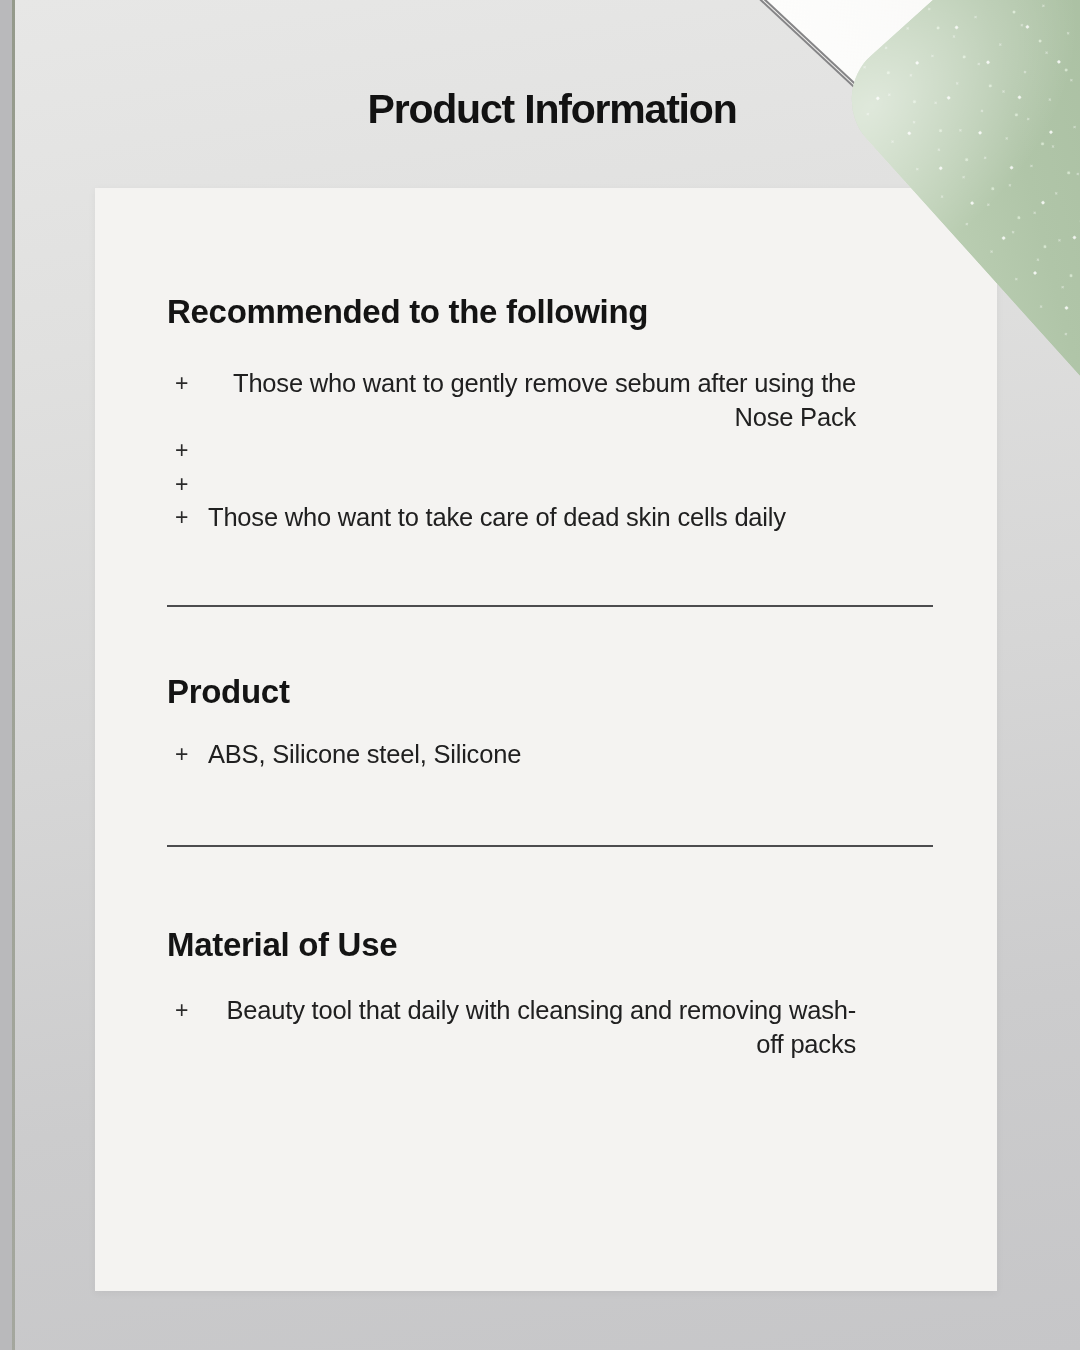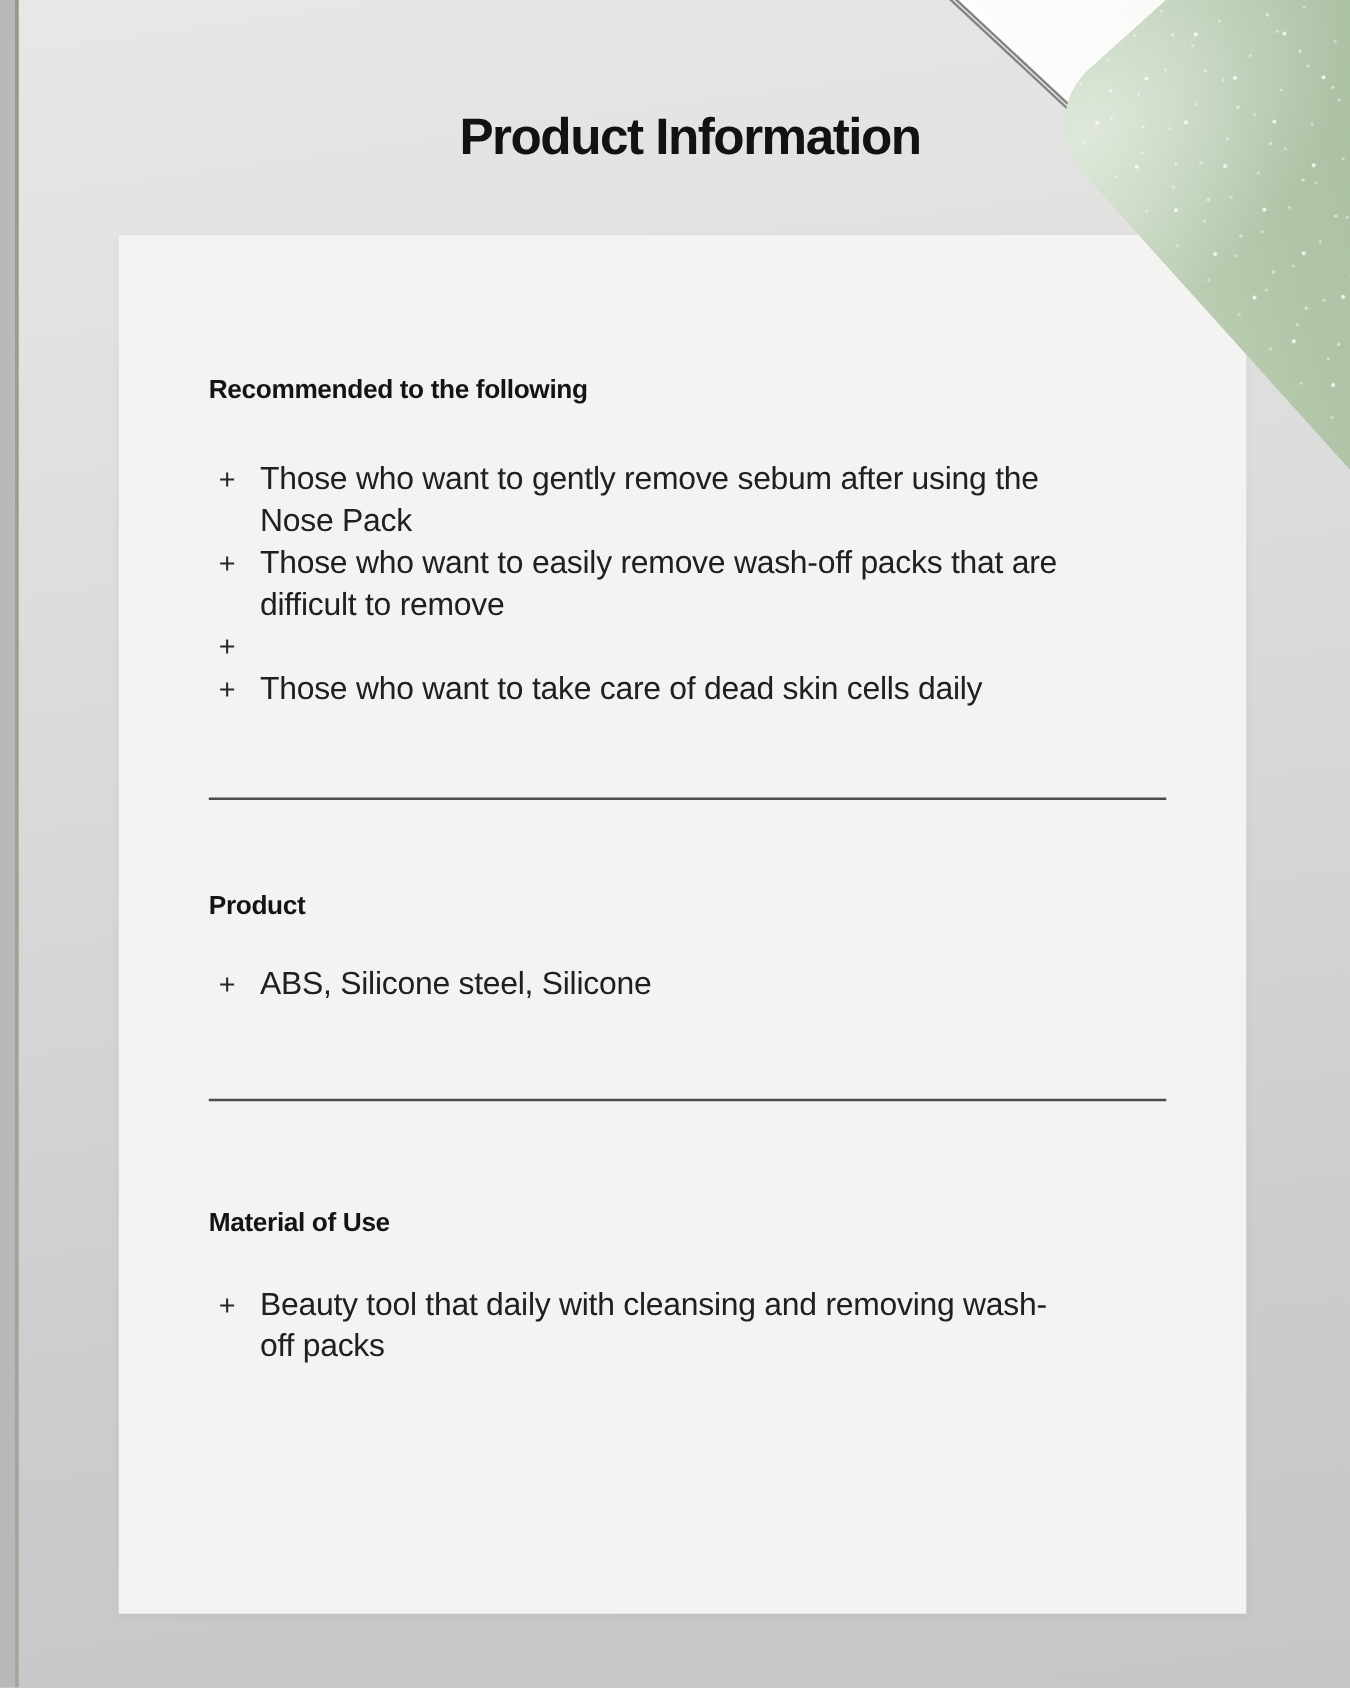--- a/index.html
+++ b/index.html
@@ -26,36 +26,36 @@
     color:#121212;
   }
 
   
   .card{
     position:absolute;left:83px;top:188px;width:902px;height:1103px;z-index:2;
     background:#f4f3f1;box-shadow:0 2px 8px rgba(0,0,0,.05);
   }
   .card-inner{padding:0 64px 0 72px;}
   .sec-heading{
-    margin:0;font-size:21px;line-height:36px;font-weight:700;
+    margin:0;font-size:33px;line-height:36px;font-weight:700;
     letter-spacing:-0.3px;color:#141414;
   }
   .sec-heading.h-rec{margin-top:106px;}
   .sec-heading.h-mat{margin-top:67px;}
   .sec-heading.h-use{margin-top:80px;}
   ul.plist{list-style:none;margin:0;padding:0;}
   ul.plist.l-rec{margin-top:37px;}
   ul.plist.l-mat{margin-top:28px;}
   ul.plist.l-use{margin-top:31px;}
   ul.plist li{
     display:flex;align-items:flex-start;padding-left:8px;
     font-size:25.5px;line-height:33.5px;letter-spacing:-0.2px;color:#202020;
   }
   .marker{flex:0 0 33px;font-size:23px;line-height:33.5px;color:#2a2a2a;}
-  .li-text{max-width:648px;}
+  .li-text{max-width:648px;text-align:right;}
   hr.divider{
     border:none;border-top:2px solid #4c4c4e;margin:0;width:100%;
   }
   hr.d1{margin-top:70px;}
   hr.d2{margin-top:74px;}
 
   
   .deco{position:absolute;inset:0;z-index:3;pointer-events:none;}
   
   .white-band{
@@ -96,21 +96,20 @@
     <div class="card-inner">
 
       <h2 class="sec-heading h-rec">Recommended to the following</h2>
       <ul class="plist l-rec">
         <li>
           <span class="marker">+</span>
           <span class="li-text">Those who want to gently remove sebum after using the Nose Pack</span>
         </li>
         <li>
           <span class="marker">+</span>
-          <span class="li-text">Those who want to easily remove wash-off packs that are difficult to remove</span>
         </li>
         <li>
           <span class="marker">+</span>
         </li>
         <li>
           <span class="marker">+</span>
           <span class="li-text">Those who want to take care of dead skin cells daily</span>
         </li>
       </ul>
 

